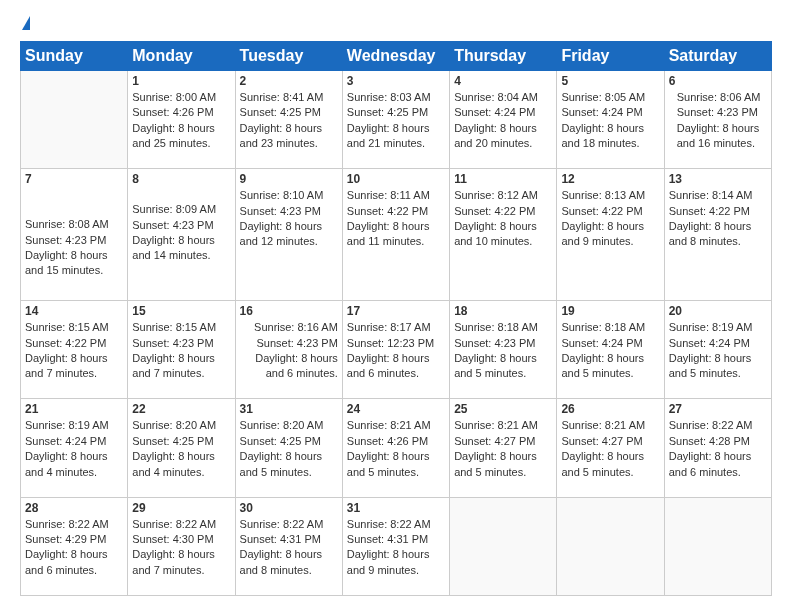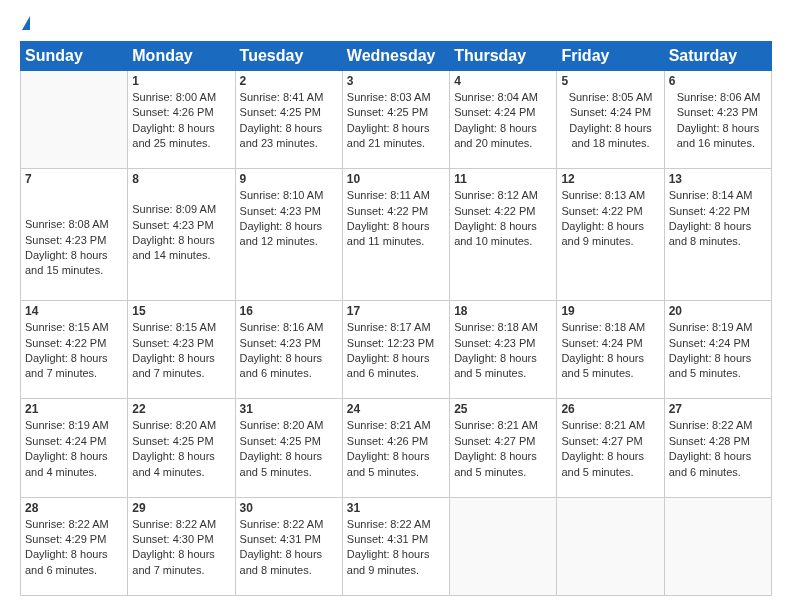--- a/index.html
+++ b/index.html
@@ -164,21 +164,21 @@
           </td>
           <td>
             <span class="day-number">4</span>
             <div class="day-info" style="white-space: pre-line;">Sunrise: 8:04 AM
 Sunset: 4:24 PM
 Daylight: 8 hours
 and 20 minutes.</div>
           </td>
           <td>
             <span class="day-number">5</span>
-            <div class="day-info" style="white-space: pre-line; text-align: center;">Sunrise: 8:05 AM
+            <div class="day-info" style="white-space: pre-line;">Sunrise: 8:05 AM
 Sunset: 4:24 PM
 Daylight: 8 hours
 and 18 minutes.</div>
           </td>
           <td>
             <span class="day-number">6</span>
             <div class="day-info" style="white-space: pre-line; margin-left: 8px;">Sunrise: 8:06 AM
 Sunset: 4:23 PM
 Daylight: 8 hours
 and 16 minutes.</div>
@@ -245,21 +245,21 @@
           </td>
           <td>
             <span class="day-number">15</span>
             <div class="day-info" style="white-space: pre-line;">Sunrise: 8:15 AM
 Sunset: 4:23 PM
 Daylight: 8 hours
 and 7 minutes.</div>
           </td>
           <td>
             <span class="day-number">16</span>
-            <div class="day-info" style="white-space: pre-line;">Sunrise: 8:16 AM
+            <div class="day-info" style="white-space: pre-line; text-align: right;">Sunrise: 8:16 AM
 Sunset: 4:23 PM
 Daylight: 8 hours
 and 6 minutes.</div>
           </td>
           <td>
             <span class="day-number">17</span>
             <div class="day-info" style="white-space: pre-line;">Sunrise: 8:17 AM
 Sunset: 12:23 PM
 Daylight: 8 hours
 and 6 minutes.</div>

